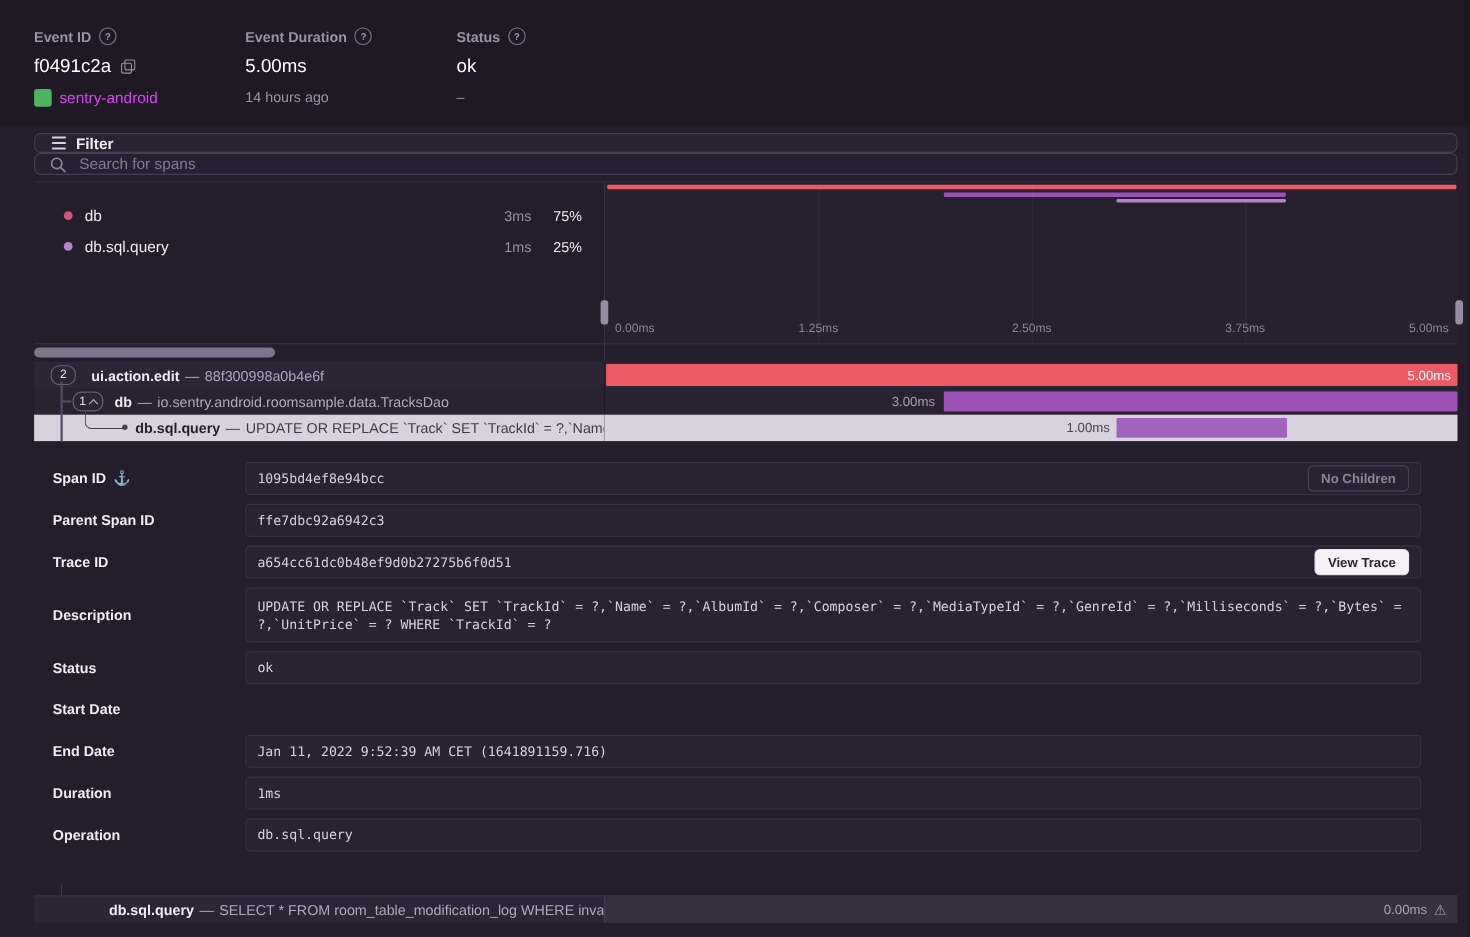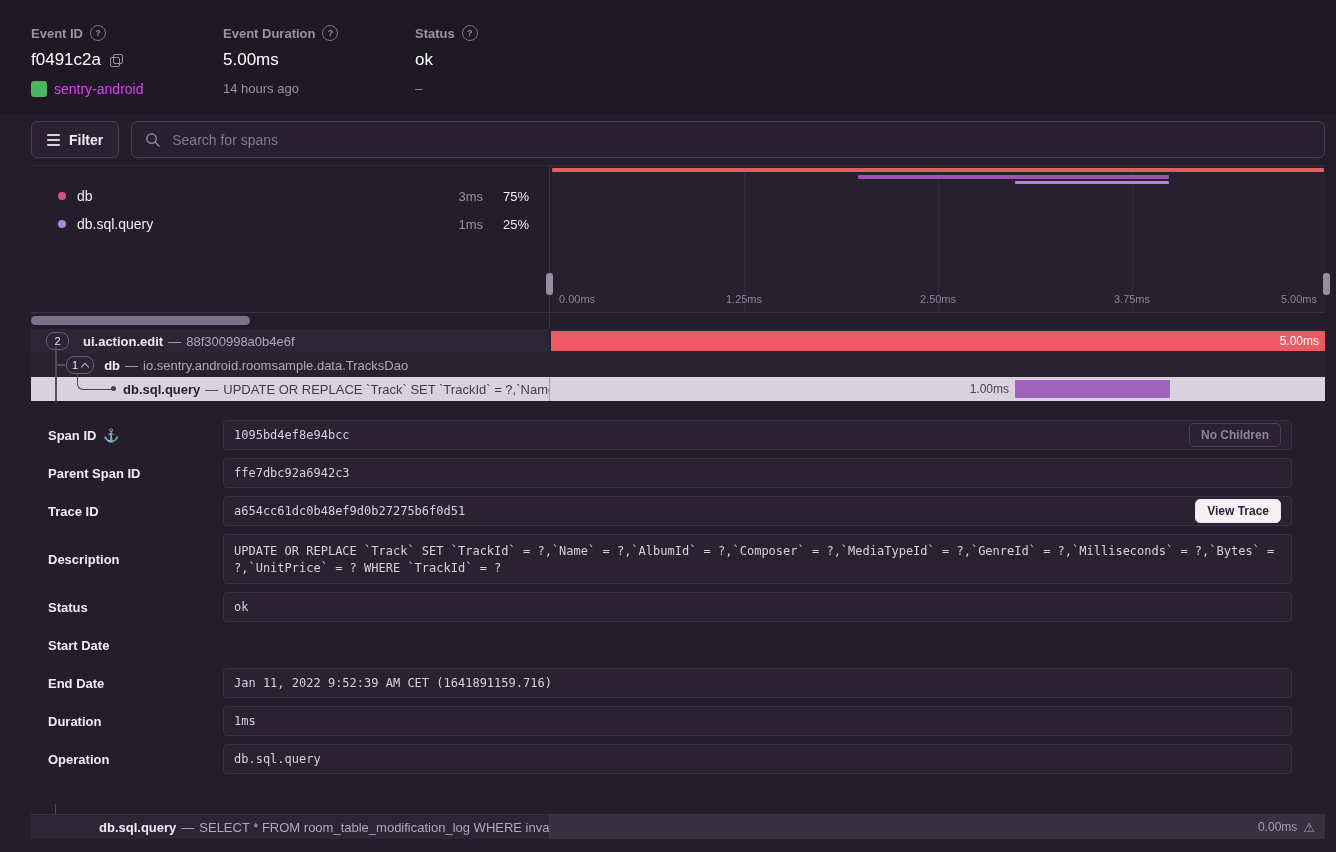--- a/index.html
+++ b/index.html
@@ -17,21 +17,21 @@
   .hsub{margin-top:11px;font-size:13px;color:#9b92a6;display:flex;align-items:center;gap:7px;}
   .copy-icon{position:relative;width:13px;height:13px;display:inline-block;}
   .copy-icon::before,.copy-icon::after{content:"";position:absolute;width:8px;height:8px;
         border:1.4px solid #9b92a6;border-radius:2px;}
   .copy-icon::before{left:0;top:3px;background:#1f1926;}
   .copy-icon::after{left:3px;top:0;}
   .platform-icon{width:16px;height:16px;border-radius:3px;background:#4cb55f;display:inline-block;}
   .project-link{color:#d946ef;font-size:14px;text-decoration:none;cursor:pointer;}
 
   
-  .toolbar{position:absolute;left:31px;top:121px;right:11px;height:37px;display:flex;gap:12px;}
+  .toolbar{position:absolute;left:31px;top:121px;right:11px;height:37px;display:flex;flex-direction:column;}
   .filter-btn{height:37px;padding:0 15px;display:flex;align-items:center;gap:9px;background:#2a2232;
         border:1px solid #473e54;border-radius:6px;color:#f0ecf3;font-size:14px;font-weight:700;cursor:pointer;}
   .filter-icon{display:inline-flex;flex-direction:column;gap:3px;}
   .filter-icon i{display:block;height:2px;border-radius:1px;background:#d8d2de;}
   .filter-icon i:nth-child(1){width:13px}.filter-icon i:nth-child(2){width:13px}.filter-icon i:nth-child(3){width:13px}
   .search-box{flex:1;display:flex;align-items:center;gap:10px;background:#282031;border:1px solid #473e54;
         border-radius:6px;padding:0 13px;}
   .search-box input{flex:1;background:transparent;border:none;outline:none;color:#0ea5e9;font-size:14px;
         font-family:"Liberation Sans",sans-serif;}
   .search-box input::placeholder{color:#837a90;}
@@ -241,20 +241,24 @@
     <div class="trow r2">
       <div class="tleft">
         <span class="badge" style="margin-left:35px">
             <span>1</span>
             <span class="caret"></span>
           </span>
         <span class="op" style="margin-left:10px">db</span>
         <span class="dash">—</span>
         <span class="sdesc">io.sentry.android.roomsample.data.TracksDao</span>
       </div>
+      <div class="tright">
+        <span class="bar-label">3.00ms</span>
+        <div class="bar" style="background: rgb(155, 81, 181);"></div>
+      </div>
     </div>
 
     <div class="trow r3">
       <div class="tleft">
         <span class="op" style="margin-left:92px">db.sql.query</span>
         <span class="dash">—</span>
         <span class="sdesc">UPDATE OR REPLACE `Track` SET `TrackId` = ?,`Name` = ?,`Al</span>
       </div>
       <div class="tright">
         <span class="bar-label">1.00ms</span>

